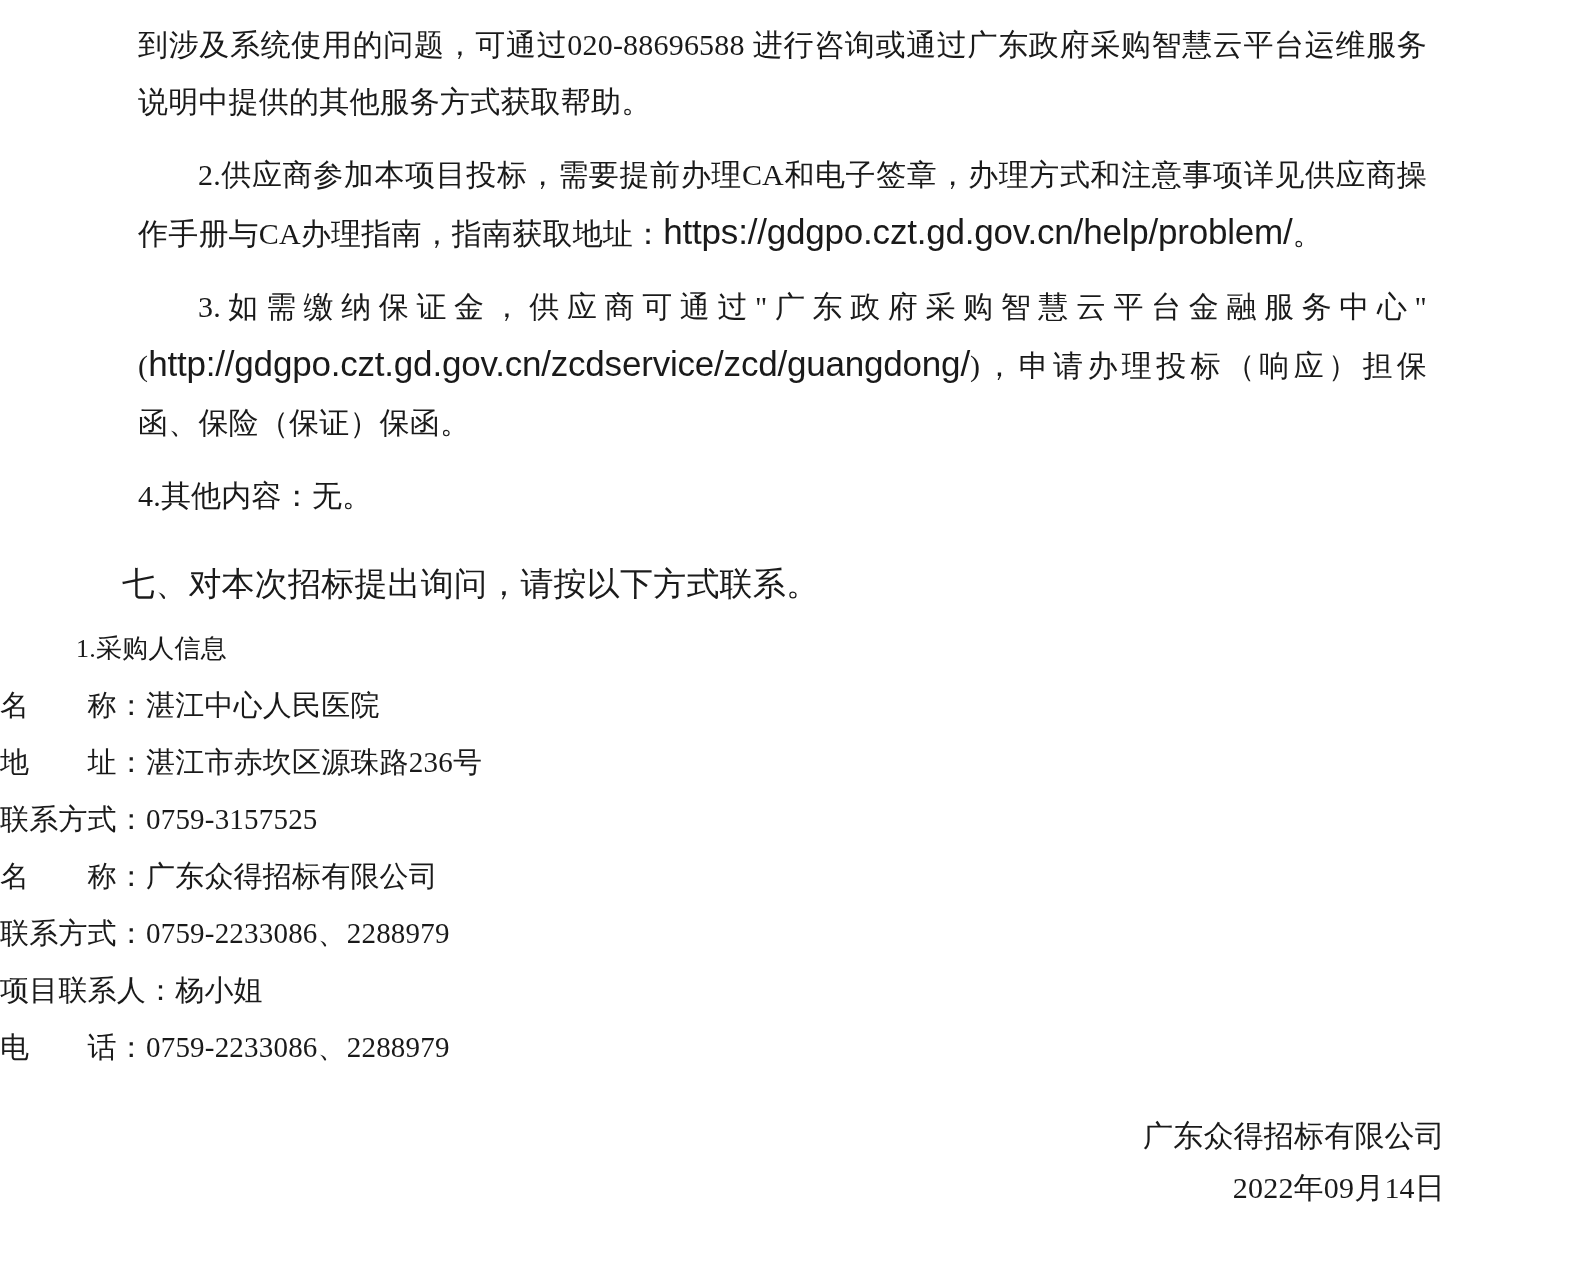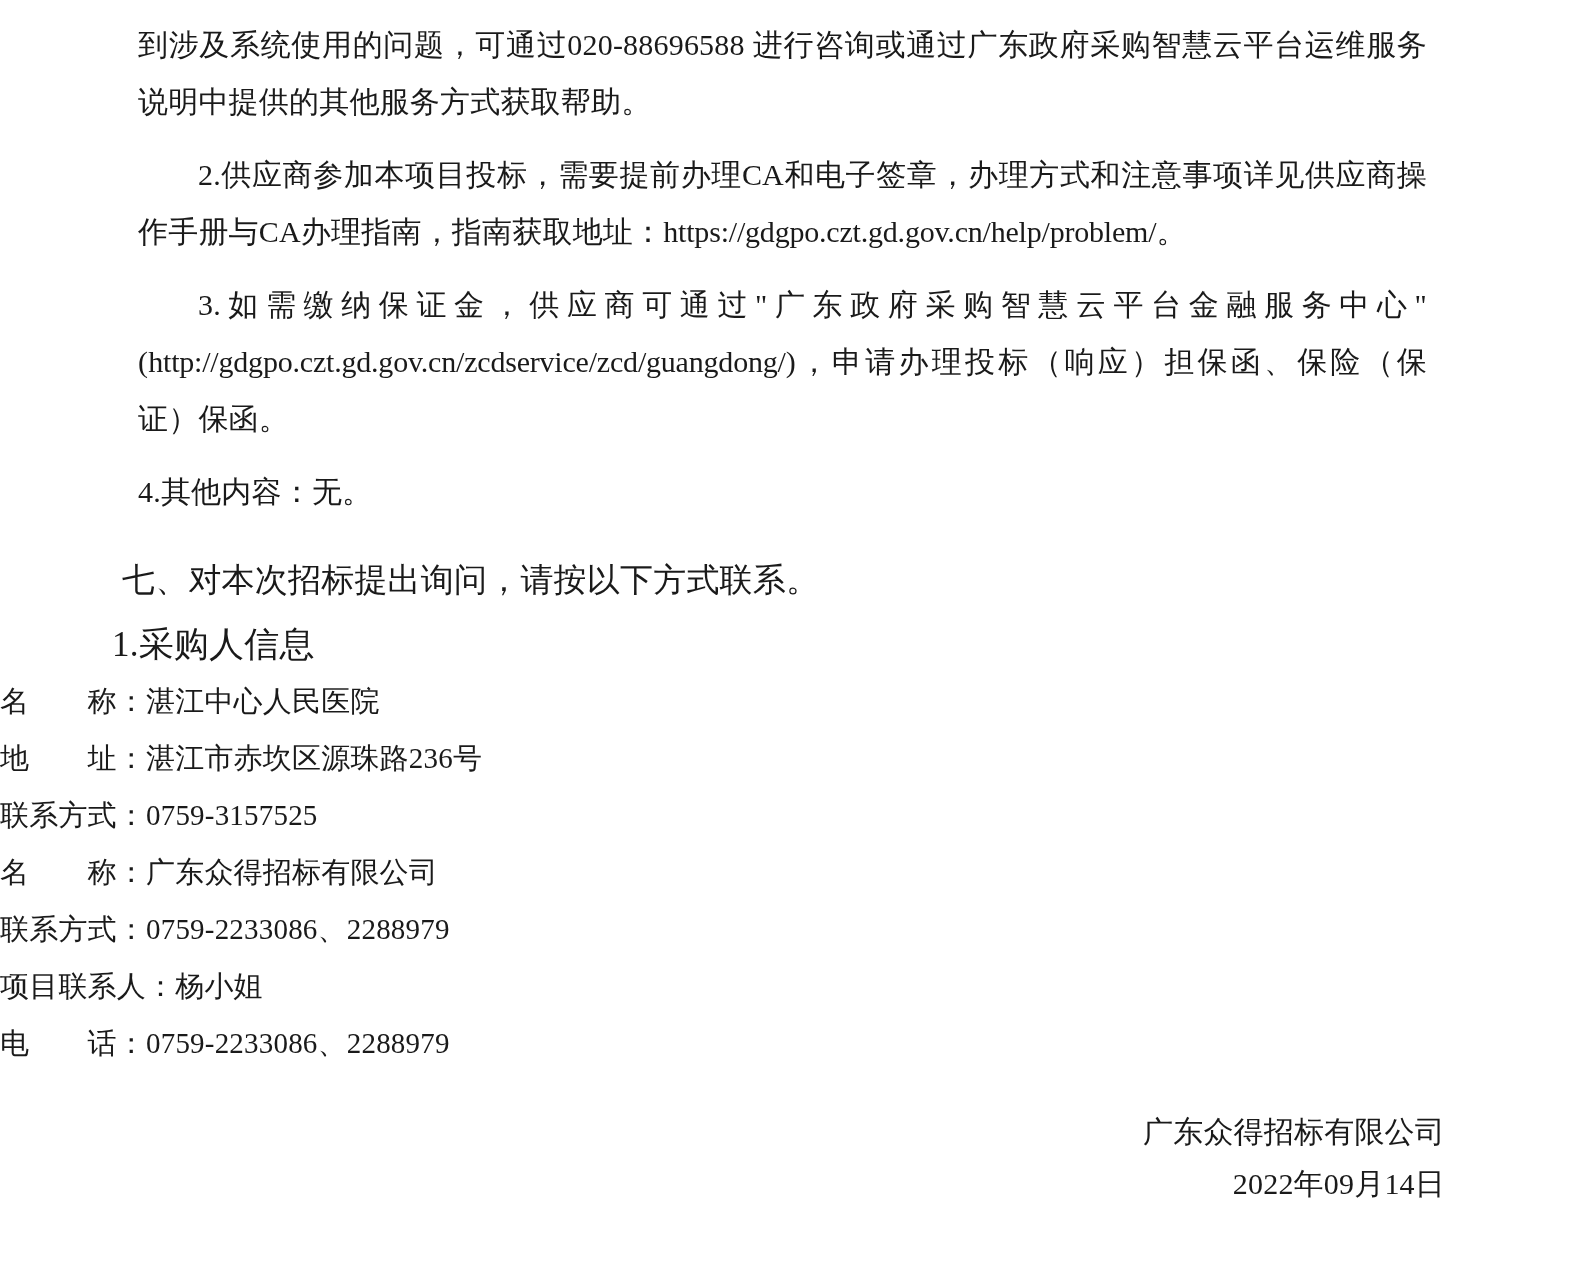--- a/index.html
+++ b/index.html
@@ -30,34 +30,34 @@
   .para {
     margin: 16px;
     padding: 0 150px 0 122px;
     text-align: justify;
     text-justify: inter-ideograph;
   }
   .indent2 {
     text-indent: 60px;
   }
   .mono {
-    font-family: Liberation Serif, serif;
-    font-size: 30px;
+    font-family: Liberation Sans, sans-serif;
+    font-size: 35px;
     letter-spacing: -0.2px;
   }
   .section-head {
     font-size: 33px;
     line-height: 60px;
     padding: 0 150px 0 122px;
     margin: 30px 0 6px 0;
     font-weight: 400;
   }
   .lvl1 {
-    padding-left: 112px;
-    font-size: 35px;
+    padding-left: 76px;
+    font-size: 26px;
     line-height: 57px;
   }
   .lvl2 {
     font-size: 29px;
     line-height: 57px;
   }
   .sign {
     margin-top: 34px;
     padding-right: 148px;
     text-align: right;

